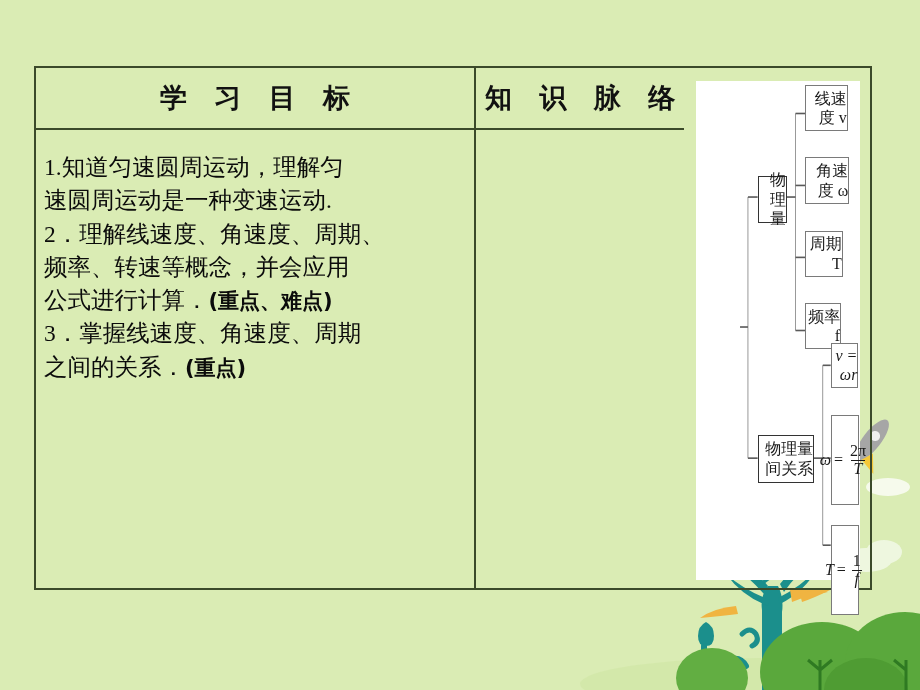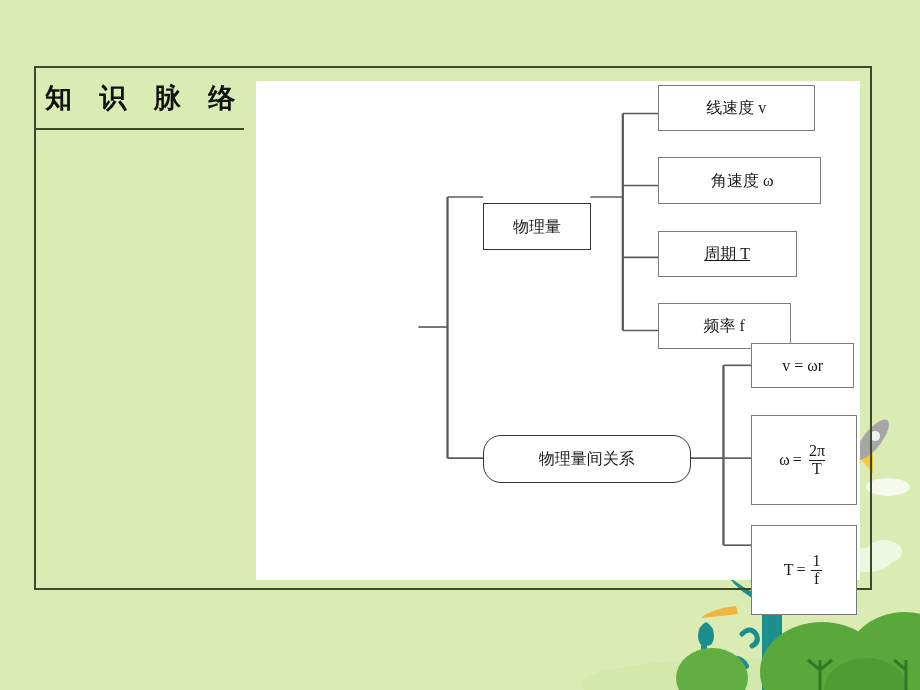--- a/index.html
+++ b/index.html
@@ -103,41 +103,41 @@
   .diagram svg { display: block; }
 
   .node {
     position: absolute;
     box-sizing: border-box;
     background: #fff;
     border: 1.4px solid #7a7a7a;
     display: flex;
     align-items: center;
     justify-content: center;
-    text-align: left;
+    text-align: right;
     color: #1a1a1a;
     font-size: 16px;
     line-height: 1.22;
     font-family: "Liberation Serif", "DejaVu Serif", serif;
     white-space: pre-line;
   }
   .node.strong { border: 1.8px solid #333; }
 
   .frac {
     display: inline-flex;
     flex-direction: column;
     align-items: center;
     vertical-align: middle;
     line-height: 1.02;
     margin: 0 1px;
   }
   .frac .num { padding: 0 3px; }
   .frac .den { padding: 0 3px; border-top: 1.3px solid #1a1a1a; }
 
-  .eq { }
+  .eq { font-style: italic; }
   .up { font-style: normal; }
 </style>
 </head>
 <body>
 
 <svg class="scenery" viewBox="0 0 920 690">
 
   <g transform="translate(872,440) rotate(38)">
     <ellipse cx="0" cy="0" rx="9" ry="25" fill="#a6a6a6"></ellipse>
     <circle cx="0" cy="-5" r="5" fill="#efefef"></circle>
@@ -174,20 +174,34 @@
     <ellipse cx="905" cy="664" rx="60" ry="52" fill="#5aa83c"></ellipse>
     <ellipse cx="866" cy="690" rx="42" ry="32" fill="#4f9c33"></ellipse>
     <ellipse cx="712" cy="678" rx="36" ry="30" fill="#62ae42"></ellipse>
     <path d="M820 690 L820 660 M820 670 L808 660 M820 670 L832 660" stroke="#2f7a22" stroke-width="3" fill="none"></path>
     <path d="M906 690 L906 660 M906 670 L894 660" stroke="#2f7a22" stroke-width="3" fill="none"></path>
   </g>
 </svg>
 
 <div class="sheet">
 
+  <div class="col-left">
+    <div class="cell-head">
+      <span class="head-text">学 习 目 标</span>
+    </div>
+    <div class="objectives">
+      <p>1.知道匀速圆周运动，理解匀</p>
+      <p>速圆周运动是一种变速运动.</p>
+      <p>2．理解线速度、角速度、周期、</p>
+      <p>频率、转速等概念，并会应用</p>
+      <p><span>公式进行计算．</span><span class="bold">(重点、难点)</span></p>
+      <p>3．掌握线速度、角速度、周期</p>
+      <p><span>之间的关系．</span><span class="bold">(重点)</span></p>
+    </div>
+  </div>
 
   <div class="col-right">
     <div class="cell-head">
       <span class="head-text">知 识 脉 络</span>
     </div>
     <div class="diagram-wrap">
       <div class="diagram">
 
         <svg width="100%" height="100%" viewBox="0 0 372 430" preserveAspectRatio="none" style="position:absolute;left:0;top:0;">
           <g stroke="#5a5a5a" stroke-width="1.4" fill="none">
@@ -208,28 +222,28 @@
 
             <path d="M268 325 H288"></path>
             <path d="M288 245 V400"></path>
             <path d="M288 245 H306"></path>
             <path d="M288 325 H306"></path>
             <path d="M288 400 H306"></path>
           </g>
         </svg>
 
 
-        <div class="node strong" style="left:37.5%;top:19.0%;width:18.0%;height:9.5%;margin-top:27px;">物理量</div>
+        <div class="node strong" style="left:37.5%;top:19.0%;width:18.0%;height:9.5%;">物理量</div>
 
         <div class="node" style="left:66.5%;top:0.8%;width:26.0%;height:9.3%;">线速度 v</div>
         <div class="node" style="left:66.5%;top:15.3%;width:27.0%;height:9.3%;padding-left:6px;">角速度 ω</div>
-        <div class="node" style="left:66.5%;top:30.0%;width:23.0%;height:9.3%;text-decoration:underline;">周期 T</div>
+        <div class="node" style="left:66.5%;top:30.0%;width:23.0%;height:9.3%;">周期 T</div>
         <div class="node" style="left:66.5%;top:44.5%;width:22.0%;height:9.3%;">频率 f</div>
 
-        <div class="node strong" style="left:37.5%;top:71.0%;width:34.5%;height:9.5%;border-radius:18px;">物理量间关系</div>
+        <div class="node strong" style="left:37.5%;top:71.0%;width:34.5%;height:9.5%;">物理量间关系</div>
 
         <div class="node" style="left:82.0%;top:52.5%;width:17.0%;height:9.0%;">
           <span class="eq">v = ωr</span>
         </div>
 
         <div class="node" style="left:82.0%;top:67.0%;width:17.5%;height:18.0%;">
           <span class="eq">ω</span>
           <span style="margin:0 3px;">=</span>
           <span class="frac">
             <span class="num up">2π</span>

